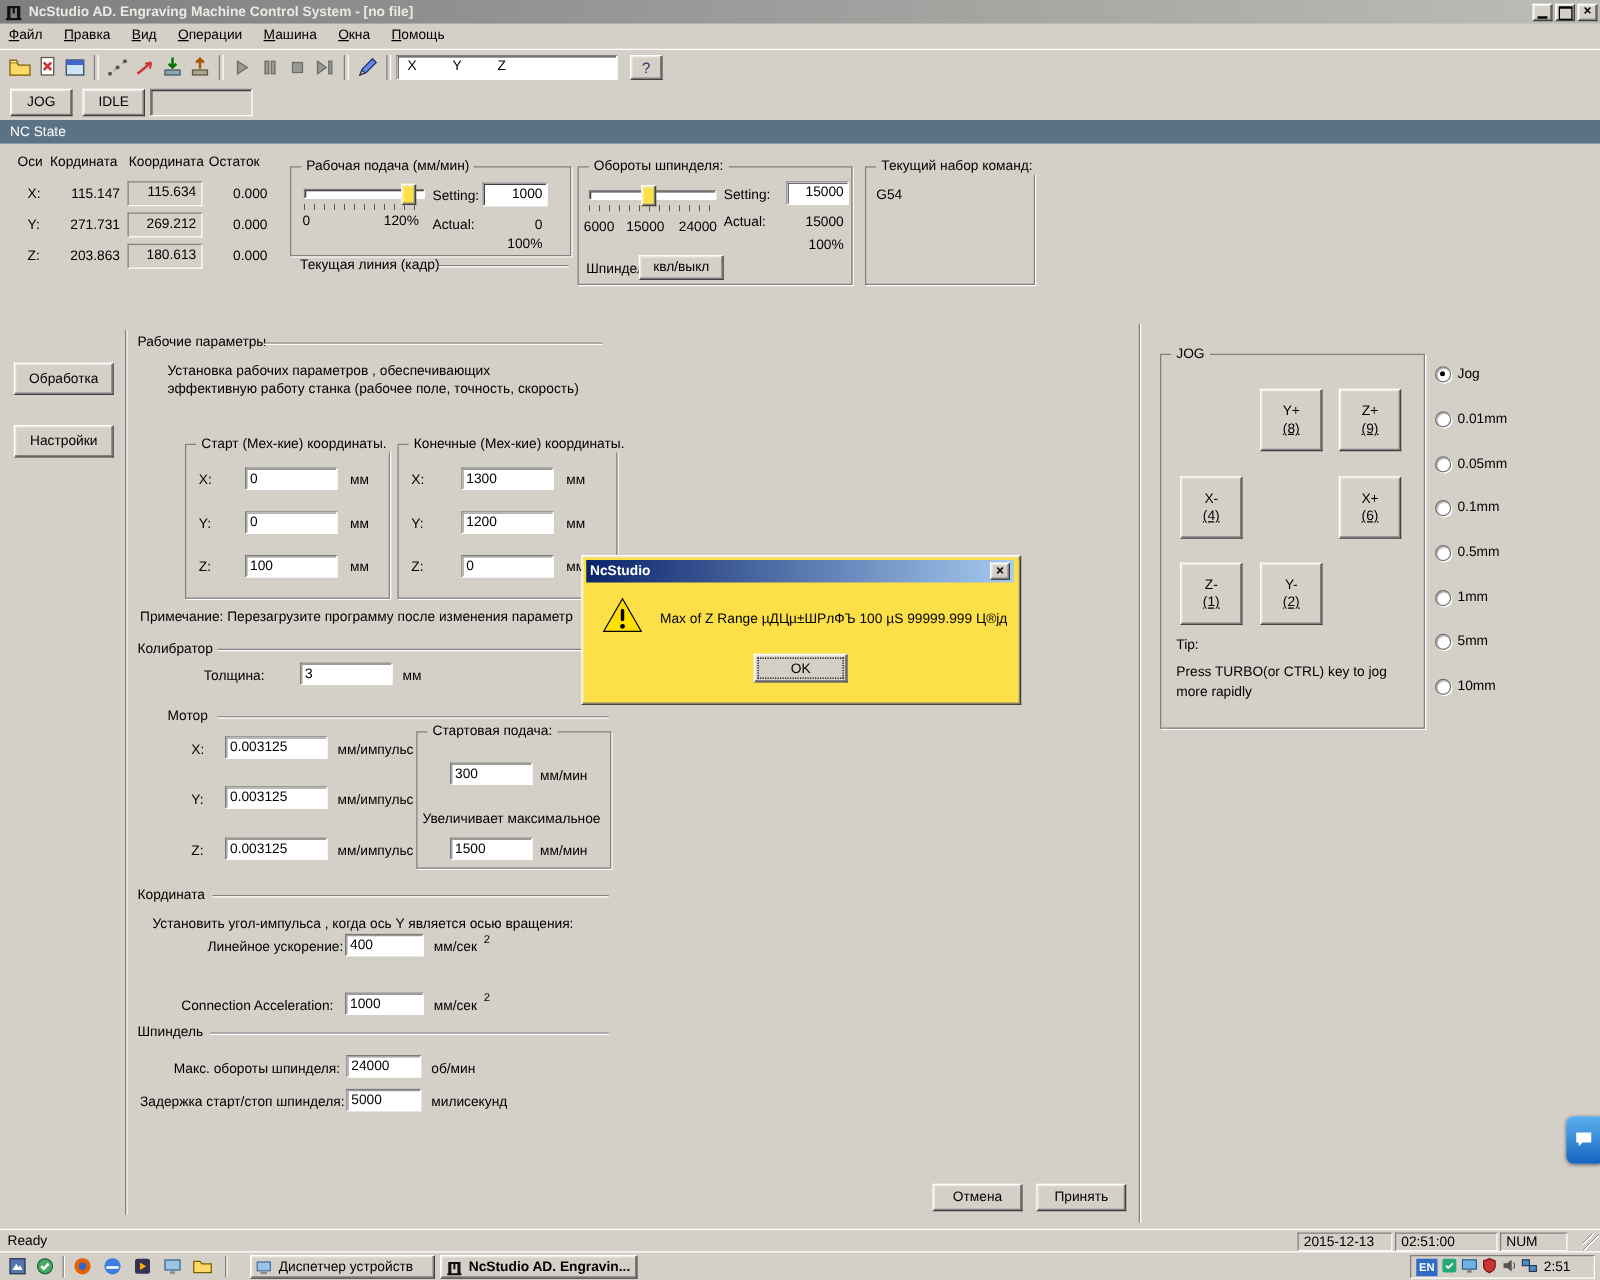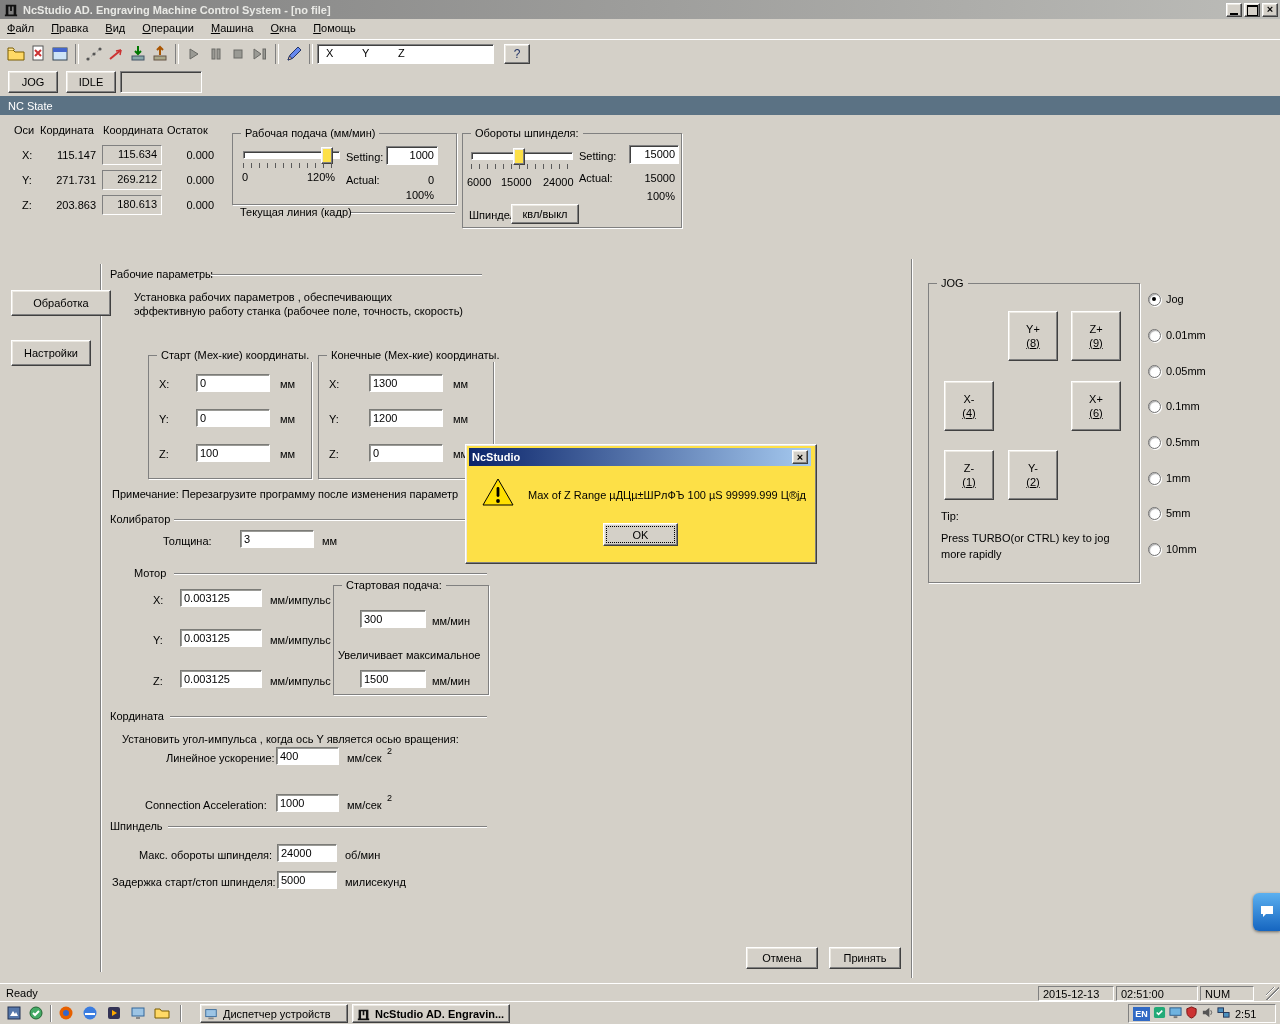--- a/index.html
+++ b/index.html
@@ -231,27 +231,31 @@
     <span class="abs sunk ra" style="left:166px;top:11px;width:48px;height:17px;">
         <span style="display:block;padding:2px 3px 0 0;font-size:11px;">15000</span>
       </span>
     <span class="txt" style="left:116px;top:38px;">Actual:</span>
     <span class="txt ra" style="left:166px;top:38px;width:46px;">15000</span>
     <span class="txt ra" style="left:176px;top:56px;width:36px;">100%</span>
     <span class="txt" style="left:6px;top:75px;">Шпиндел</span>
     <button class="btn" style="left:48px;top:70px;width:68px;height:20px;">квл/выкл</button>
   </div>
 
+  <div class="gbox" style="left:692px;top:133px;width:134px;height:93px;">
+    <span class="gtitle">Текущий набор команд:</span>
+    <span class="txt" style="left:8px;top:16px;">G54</span>
+  </div>
 
 
   <div class="abs" style="left:0;top:259px;width:1280px;height:724px;background:#d4d0c8;"></div>
   <span class="vetch" style="left:911px;top:259px;height:719px;"></span>
   <span class="vetch" style="left:100px;top:264px;height:708px;"></span>
 
-  <button class="btn" style="left:11px;top:290px;width:100px;height:26px;">Обработка</button>
+  <button class="btn" style="left:11px;top:290px;width:80px;height:26px;">Обработка</button>
   <button class="btn" style="left:11px;top:340px;width:80px;height:26px;">Настройки</button>
 
   <span class="txt" style="left:110px;top:268px;">Рабочие параметры</span>
   <span class="etch" style="left:211px;top:274px;width:271px;"></span>
   <span class="txt" style="left:134px;top:291px;">Установка рабочих параметров , обеспечивающих</span>
   <span class="txt" style="left:134px;top:305px;">эффективную работу станка (рабочее поле, точность, скорость)</span>
 
   <div class="gbox" style="left:148px;top:355px;width:162px;height:122px;">
     <span class="gtitle">Старт (Мех-кие) координаты.</span>
     <span class="txt" style="left:10px;top:22px;">X:</span>

